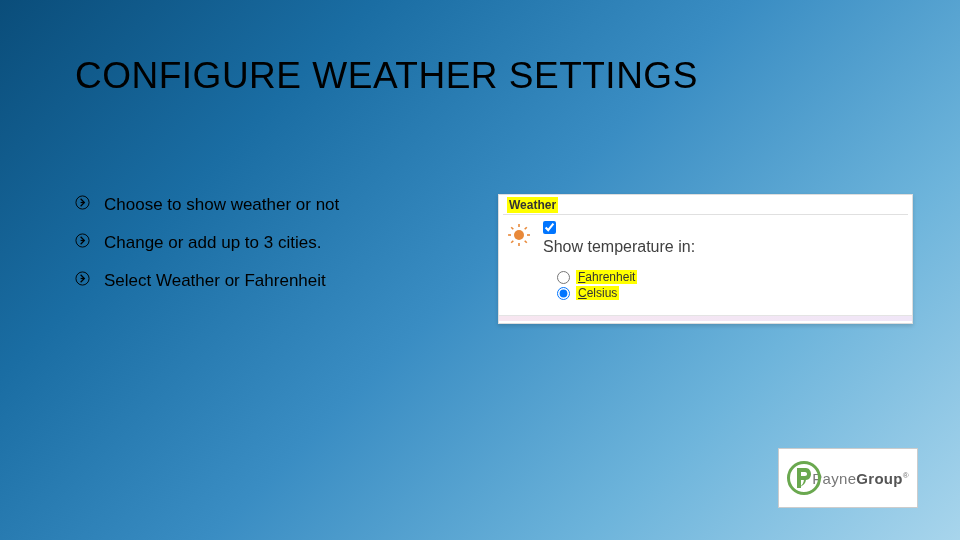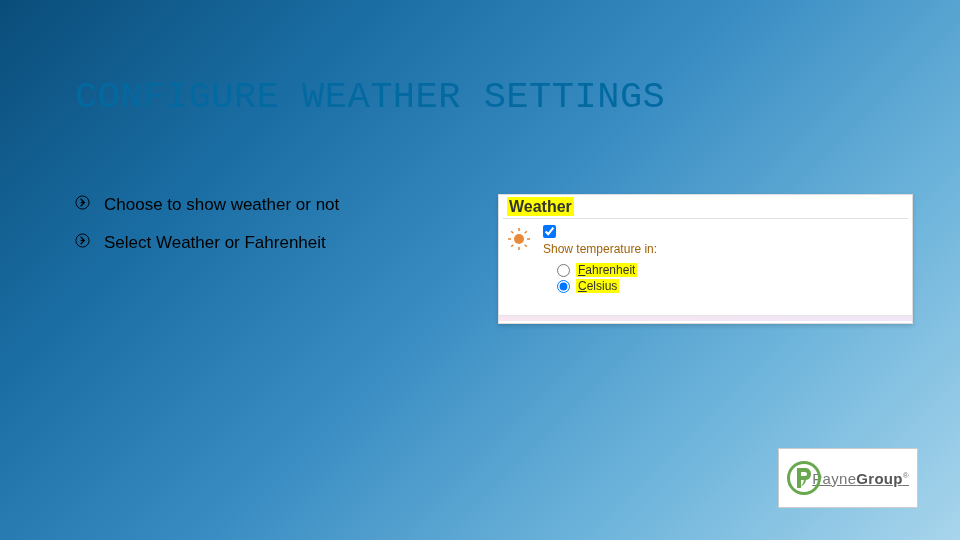--- a/index.html
+++ b/index.html
@@ -5,26 +5,25 @@
     * { margin: 0; padding: 0; box-sizing: border-box; }
     html, body { width: 960px; height: 540px; overflow: hidden; }
     body {
       background: linear-gradient(135deg, #0a4d7a 0%, #1a6da3 25%, #3a8dc3 50%, #6db4db 75%, #a8d5ec 100%);
       font-family: Arial, Helvetica, sans-serif;
       position: relative;
     }
     .title {
       position: absolute;
       left: 75px;
-      top: 76px;
+      top: 55px;
       font-size: 37px;
       font-weight: 400;
-      color: #0369a1;
+      color: #000000;
       letter-spacing: 0.5px;
-      font-family: Liberation Mono, monospace;
     }
     .bullets {
       position: absolute;
       left: 75px;
       top: 195px;
     }
     .bullet-item {
       display: flex;
       margin-bottom: 18px;
       font-size: 17px;
@@ -46,21 +45,21 @@
       background: #fff;
       border: 1px solid #ddd;
       box-shadow: 0 2px 4px rgba(0,0,0,0.15);
       font-family: "Segoe UI", Tahoma, sans-serif;
       font-size: 12px;
       color: #333;
     }
     .panel-header {
       padding: 3px 8px 2px 8px;
       font-weight: bold;
-      font-size: 16px;
+      font-size: 12px;
       color: #333;
     }
     .panel-header span {
       background: #ffff00;
       padding: 1px 2px;
     }
     .panel-divider {
       border-top: 1px solid #e0e0e0;
       margin: 0 4px;
     }
@@ -81,23 +80,23 @@
     }
     .check-row {
       display: flex;
       align-items: center;
       margin-bottom: 4px;
     }
     .check-row input { margin-right: 6px; width: 13px; height: 13px; }
     .check-row .cklbl { background: #ffff00; padding: 0 2px; }
     .check-row .cklbl u { text-decoration: underline; }
     .prompt-row {
-      margin: 3px 0 7px 0;
-      font-size: 12px;
-      color: #a16207;
+      margin: 3px 0 14px 0;
+      font-size: 16px;
+      color: #404040;
     }
     .radio-group {
       margin-left: 14px;
     }
     .radio-row {
       display: flex;
       align-items: center;
       margin-bottom: 2px;
       font-size: 12px;
     }
@@ -150,40 +149,49 @@
     .logo-text {
       display: flex;
       flex-direction: column;
       line-height: 1;
     }
     .logo-word {
       font-size: 15px;
       color: #777;
       font-weight: 400;
       letter-spacing: 0.3px;
-      text-decoration: underline;
     }
     .logo-word b { color: #555; font-weight: 700; }
     .trademark { font-size: 8px; vertical-align: super; color: #777; }
   </style>
 </head>
 <body>
 
 <h1 class="title">CONFIGURE WEATHER SETTINGS</h1>
 
 <div class="bullets">
   <div class="bullet-item">
     <span class="bullet-icon">
       <svg width="15" height="15" viewBox="0 0 16 16">
           <circle cx="8" cy="8" r="7" fill="none" stroke="#000" stroke-width="1"></circle>
           <path d="M6 4 L10 8 L6 12" fill="none" stroke="#000" stroke-width="1.3"></path>
           <path d="M6 8 L10 8" stroke="#000" stroke-width="1.3"></path>
         </svg>
     </span>
     <span>Choose to show weather or not</span>
+  </div>
+  <div class="bullet-item">
+    <span class="bullet-icon">
+      <svg width="15" height="15" viewBox="0 0 16 16">
+          <circle cx="8" cy="8" r="7" fill="none" stroke="#000" stroke-width="1"></circle>
+          <path d="M6 4 L10 8 L6 12" fill="none" stroke="#000" stroke-width="1.3"></path>
+          <path d="M6 8 L10 8" stroke="#000" stroke-width="1.3"></path>
+        </svg>
+    </span>
+    <span>Change or add up to 3 cities.</span>
   </div>
   <div class="bullet-item">
     <span class="bullet-icon">
       <svg width="15" height="15" viewBox="0 0 16 16">
           <circle cx="8" cy="8" r="7" fill="none" stroke="#000" stroke-width="1"></circle>
           <path d="M6 4 L10 8 L6 12" fill="none" stroke="#000" stroke-width="1.3"></path>
           <path d="M6 8 L10 8" stroke="#000" stroke-width="1.3"></path>
         </svg>
     </span>
     <span>Select Weather or Fahrenheit</span>

